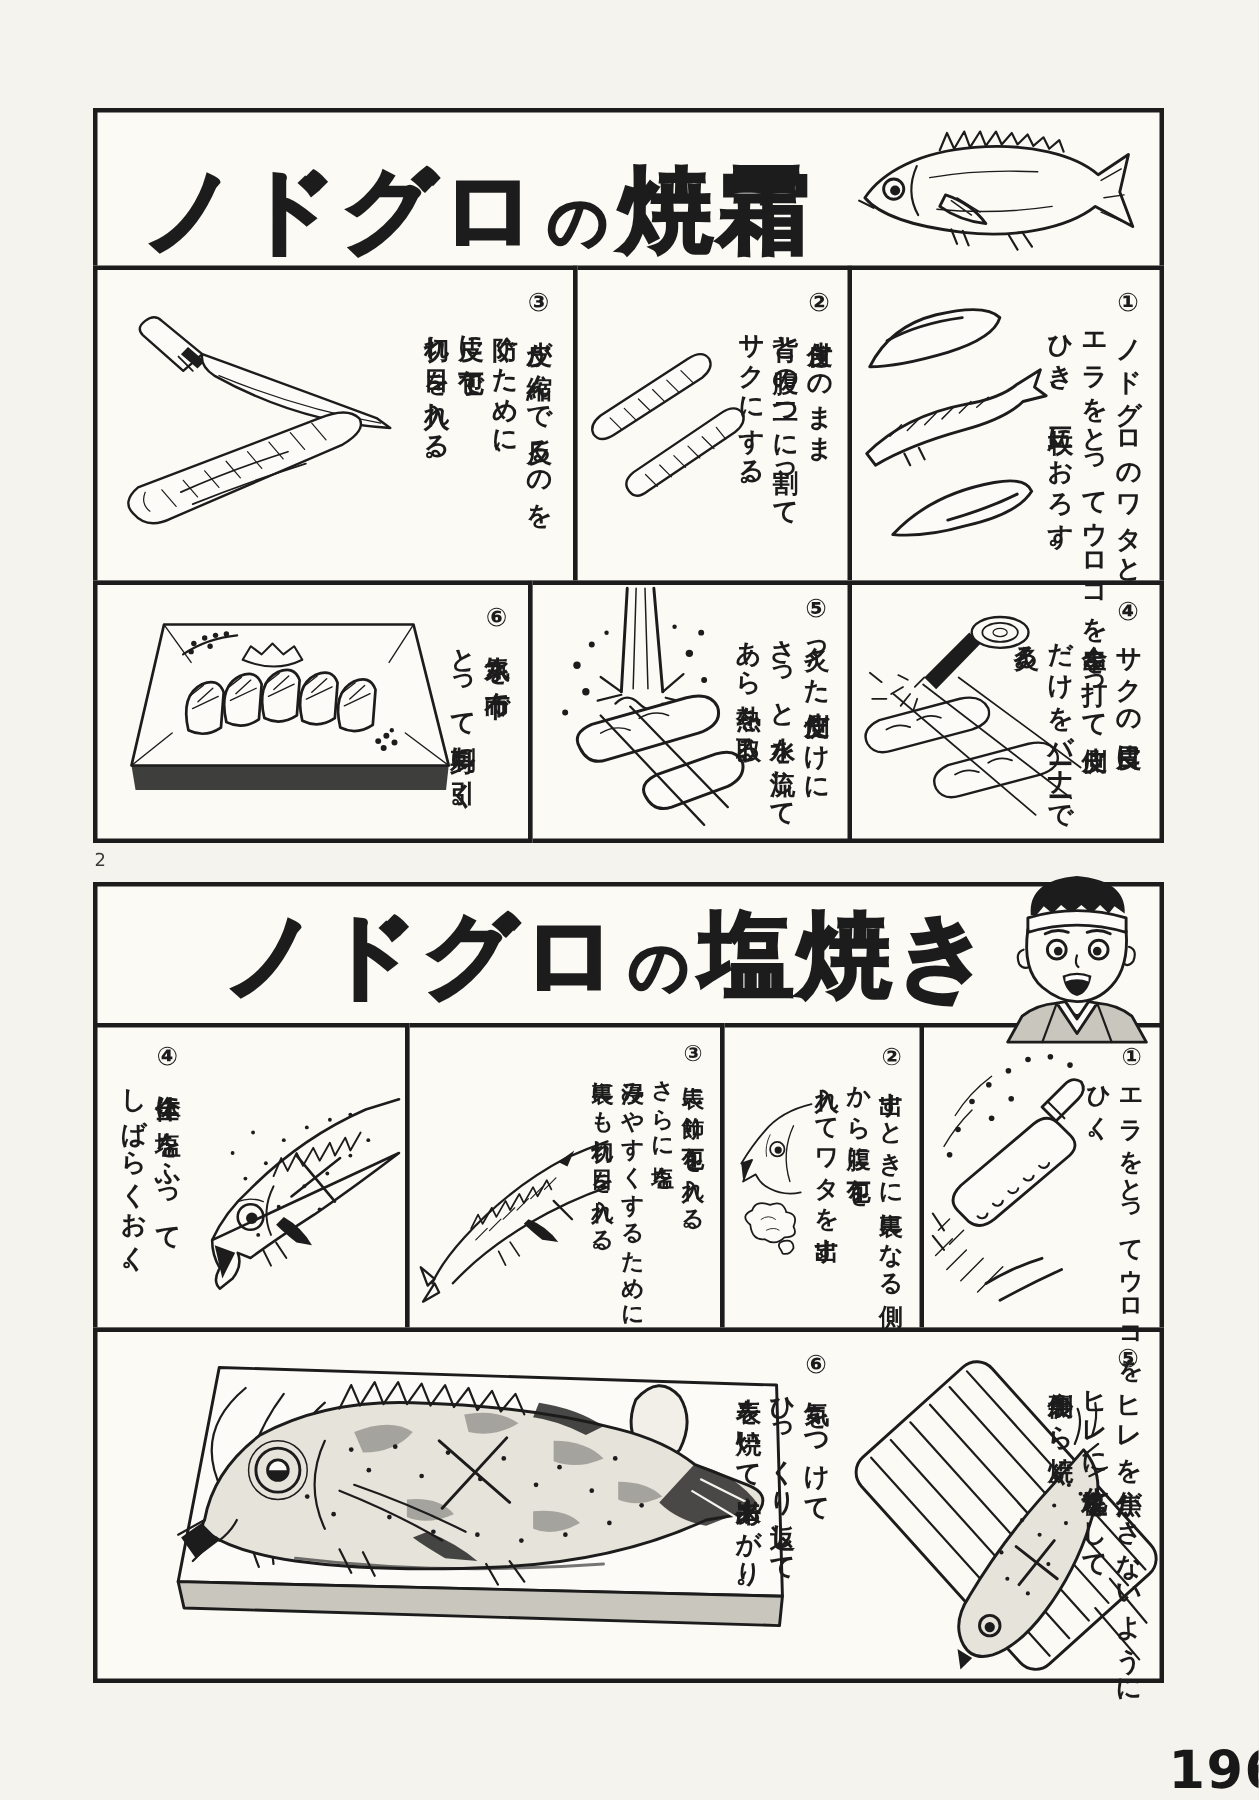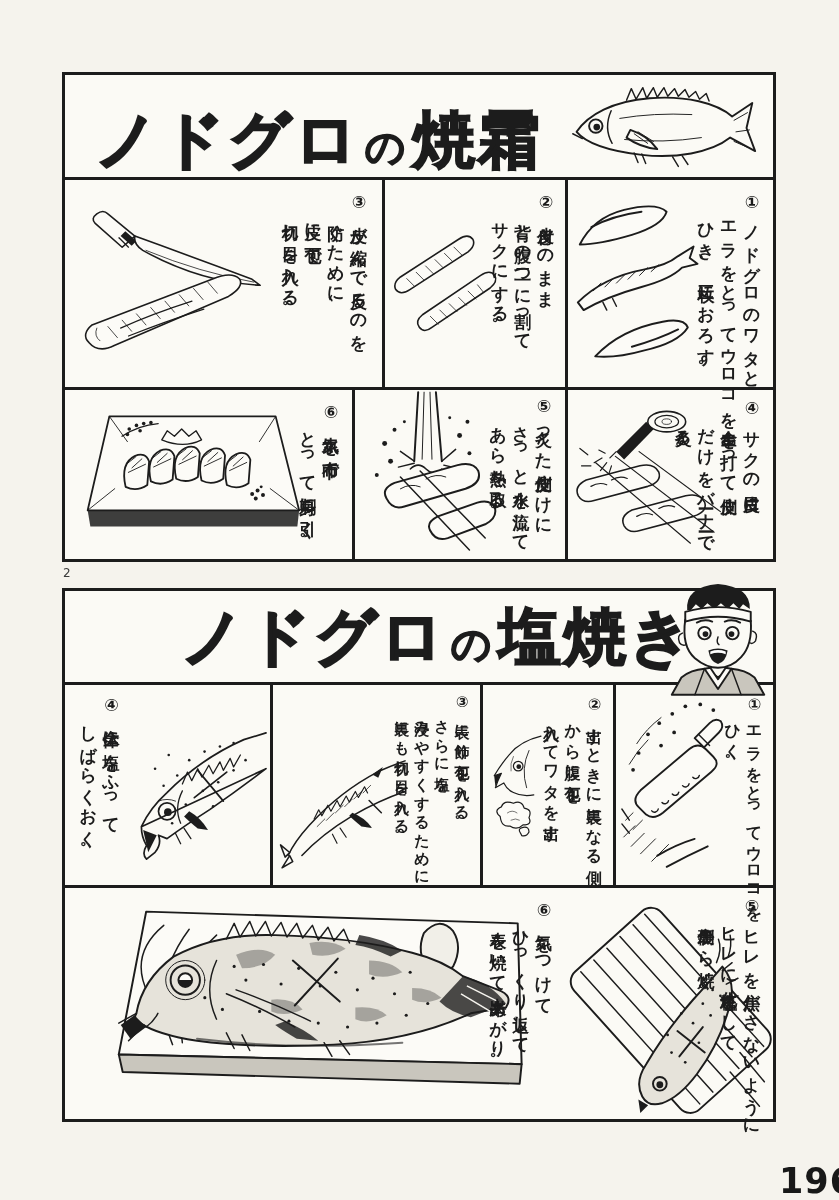--- a/index.html
+++ b/index.html
@@ -25,21 +25,21 @@
   .title-row{display:flex;align-items:center;height:100%;}
   .title{
     font-family:"DejaVu Sans",sans-serif;
     font-weight:900;color:var(--ink);
     -webkit-text-stroke:2.2px var(--ink);
     letter-spacing:3px;white-space:nowrap;
   }
   .title .big{font-size:62px;}
   .title .particle{font-size:40px;-webkit-text-stroke:1.2px var(--ink);padding:0 4px;}
   #t1 .title{margin-left:30px;}
-  #t2 .title{margin-left:116px;text-align:center;}
+  #t2 .title{margin-left:84px;text-align:center;}
   .illus{position:absolute;z-index:2;}
   .illus svg{display:block;overflow:visible;}
   
   .ln{fill:none;stroke:var(--ink);stroke-width:2;stroke-linecap:round;stroke-linejoin:round;}
   .ln15{fill:none;stroke:var(--ink);stroke-width:1.5;stroke-linecap:round;stroke-linejoin:round;}
   .ln1{fill:none;stroke:var(--ink);stroke-width:1;stroke-linecap:round;}
   .fink{fill:var(--ink);stroke:none;}
   .fwhite{fill:#fcfbf7;stroke:var(--ink);stroke-width:2;stroke-linejoin:round;}
   .fbody{fill:#e6e3da;stroke:var(--ink);stroke-width:2;stroke-linejoin:round;}
   .ftone{fill:var(--tone);stroke:var(--ink);stroke-width:2;stroke-linejoin:round;}

